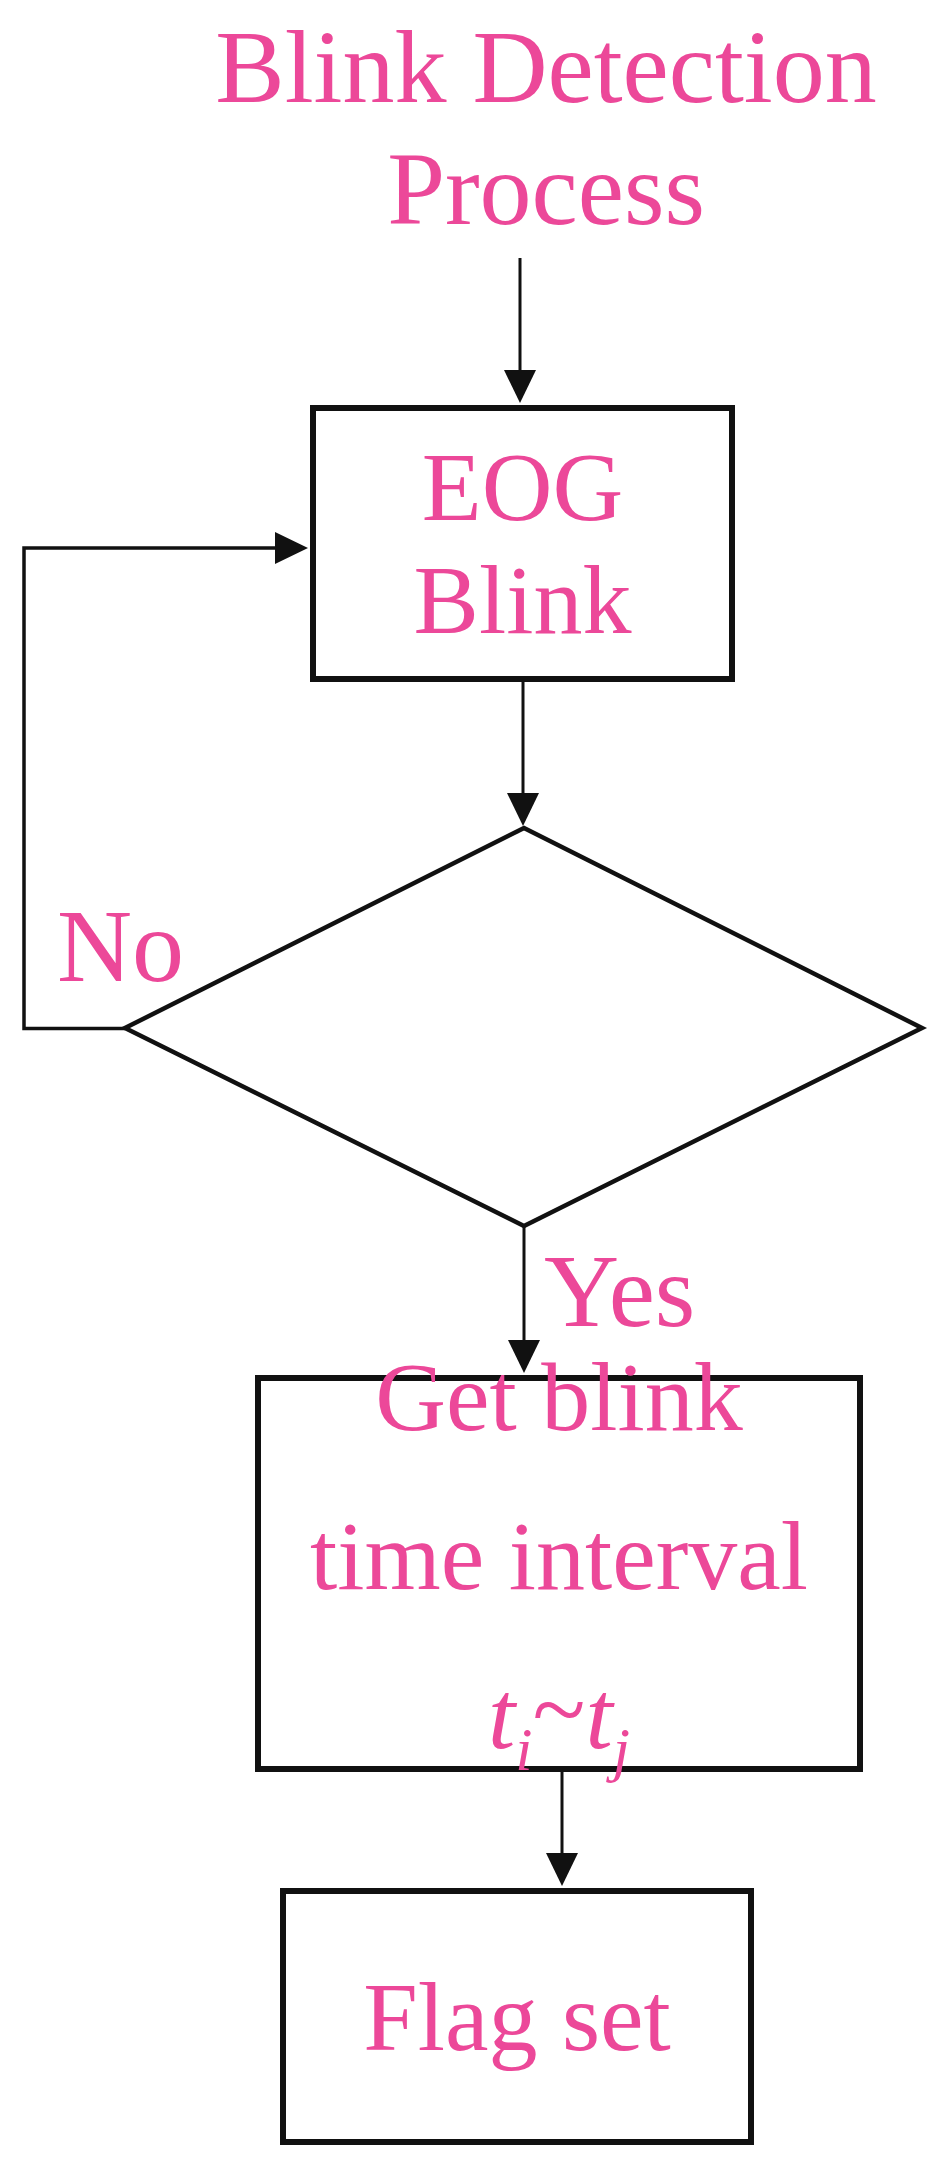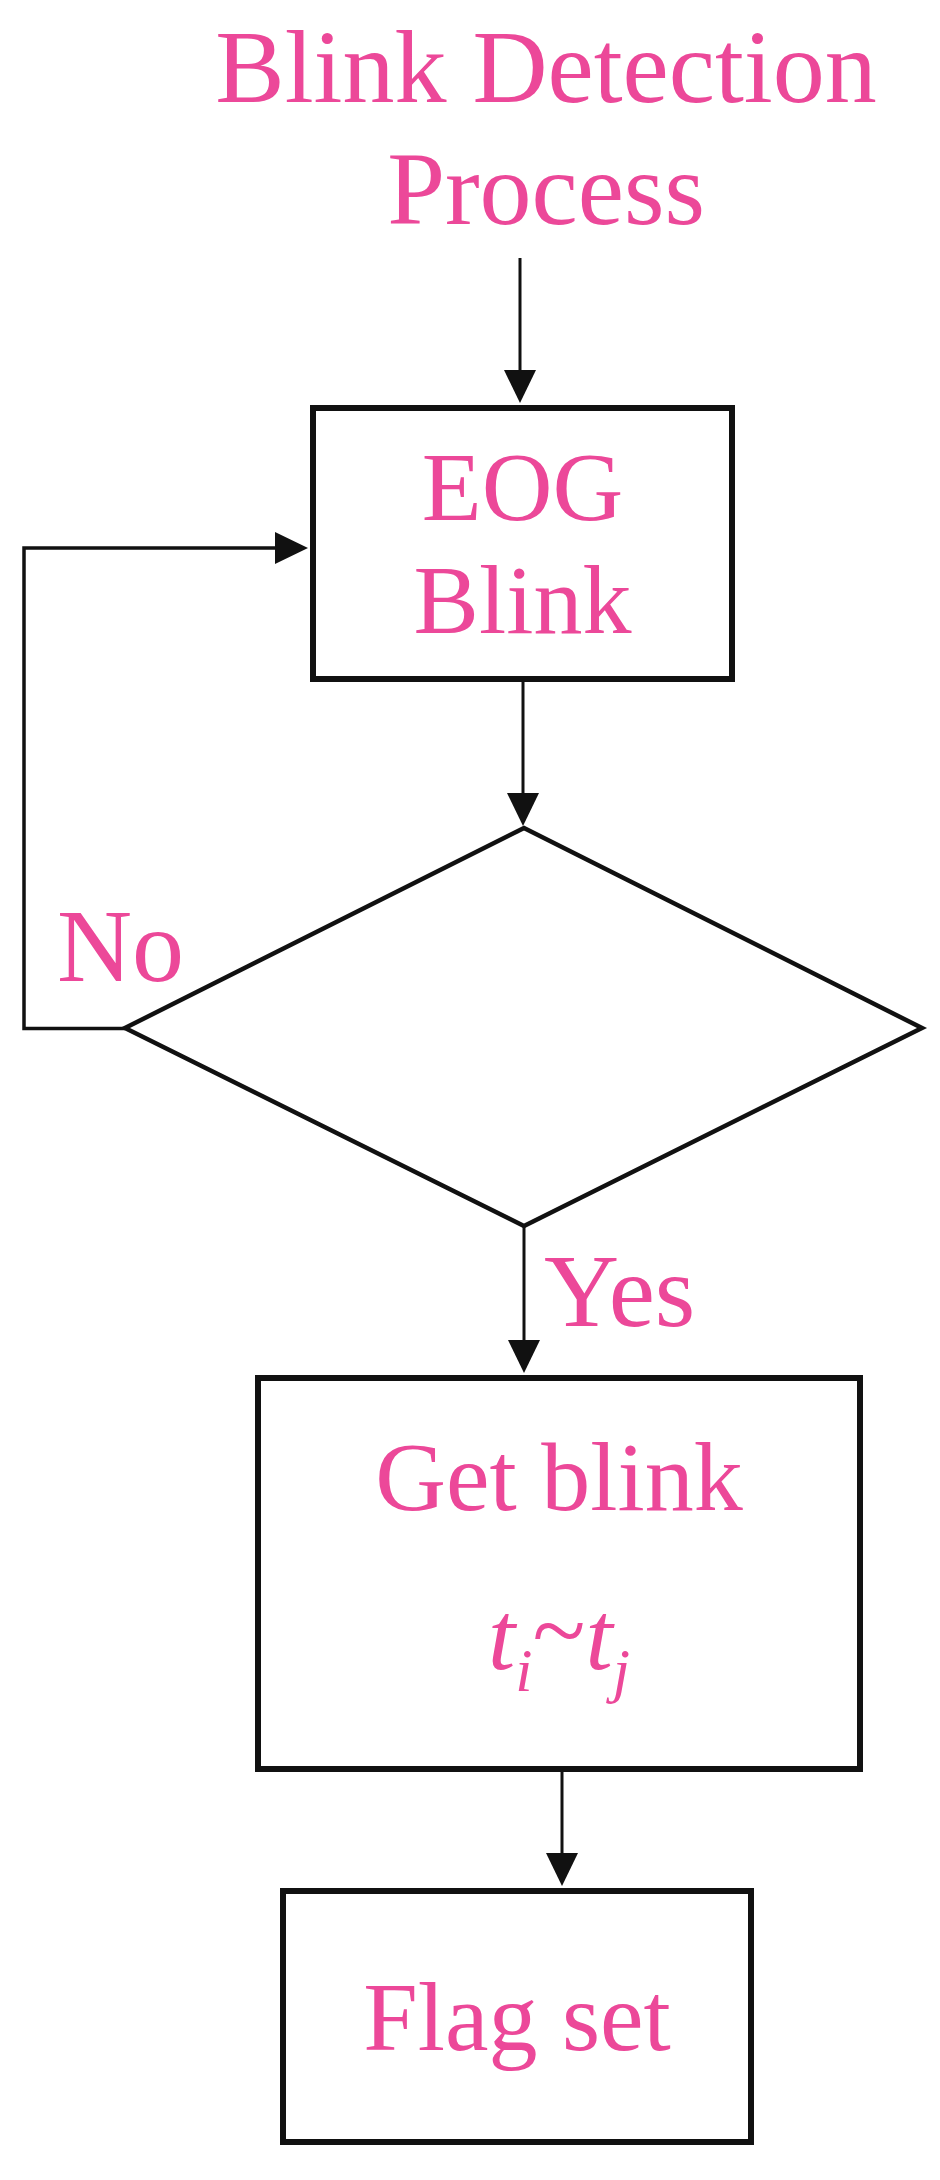--- a/index.html
+++ b/index.html
@@ -76,20 +76,21 @@
     <div class="ln">EOG</div>
     <div class="ln">Blink</div>
   </div>
 
 
   <div id="no-label" class="freetext">No</div>
   <div id="yes-label" class="freetext">Yes</div>
 
   <div id="getblink-box" class="node">
     <div class="ln">Get blink</div>
+    <div class="ln">time interval</div>
     <div class="ln"><span class="mi">t</span><span class="msub">i</span><span class="tilde">~</span><span class="mi">t</span><span class="msub">j</span></div>
   </div>
 
   <div id="flag-box" class="node">
     <div class="ln">Flag set</div>
   </div>
 
 </div>
 
 </body></html>

